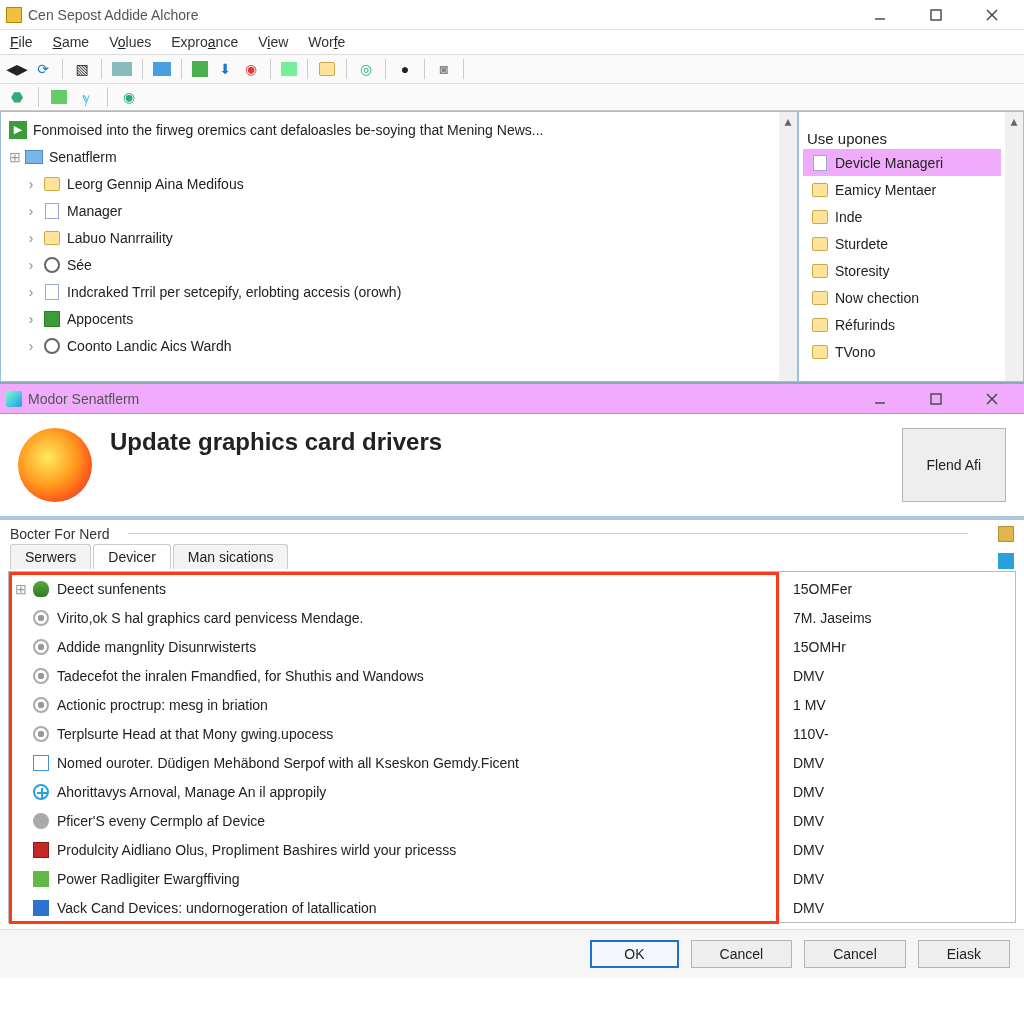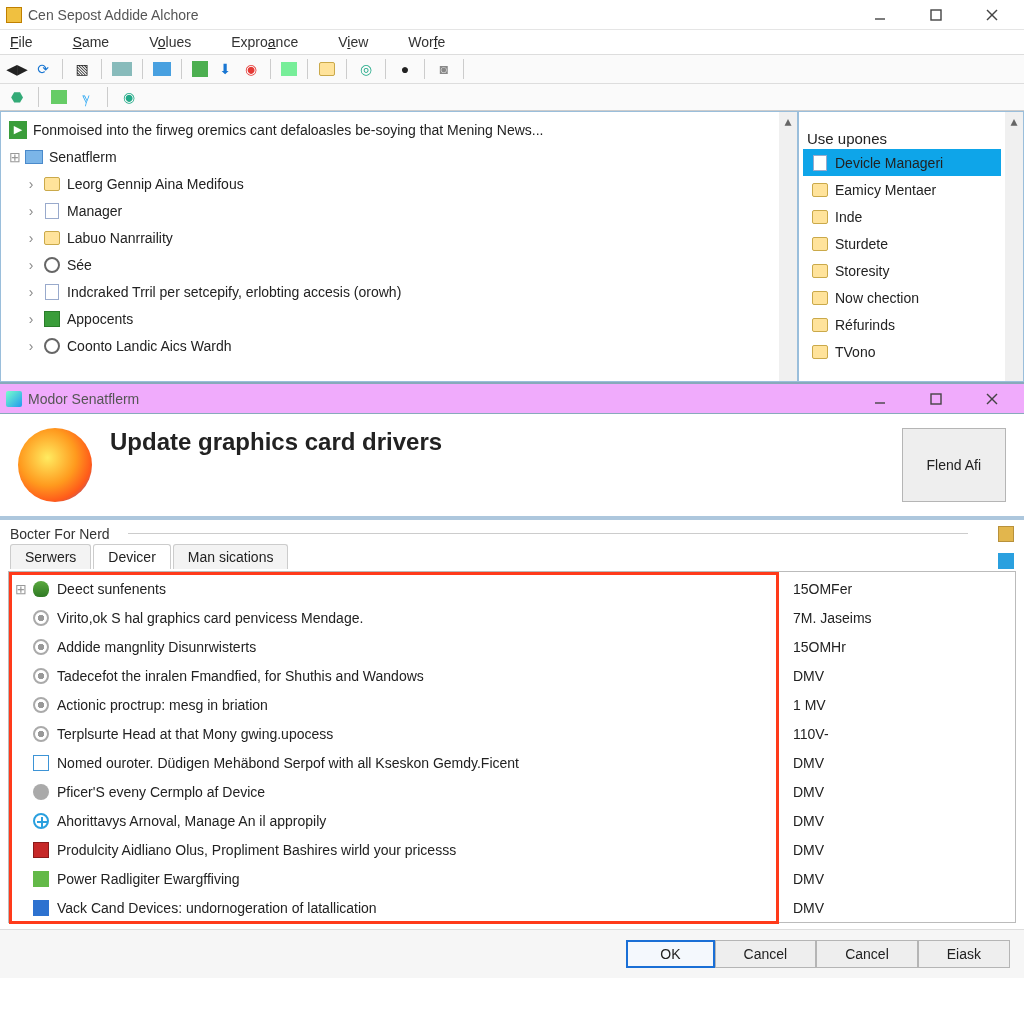--- a/index.html
+++ b/index.html
@@ -3,21 +3,21 @@
 <meta charset="utf-8">
 <style>
 *{box-sizing:border-box;margin:0;padding:0;font-family:"Segoe UI",Tahoma,sans-serif;font-size:14px;color:#222}
 body{background:#fff;width:1024px;height:1024px;overflow:hidden}
 .titlebar{display:flex;align-items:center;height:30px;background:#fff;border-bottom:1px solid #e5e5e5;padding:0 6px}
 .titlebar .icn{width:16px;height:16px;background:#f0c040;border:1px solid #c08000;margin-right:6px}
 .titlebar .ttl{flex:1;color:#555}
 .winbtns{display:flex;gap:20px;padding-right:8px}
 .winbtn{width:36px;height:22px;display:flex;align-items:center;justify-content:center;color:#555}
 .winbtn svg{width:12px;height:12px;stroke:#444;stroke-width:1.4;fill:none}
-.menubar{display:flex;gap:40px;padding:4px 10px;border-bottom:1px solid #ddd}
+.menubar{display:flex;gap:20px;padding:4px 10px;border-bottom:1px solid #ddd}
 .menubar span{color:#333}
 .menubar span u{text-decoration:underline}
 .toolbar{display:flex;align-items:center;gap:8px;padding:4px 8px;border-bottom:1px solid #ddd;background:#fafafa}
 .toolbar2{display:flex;align-items:center;gap:10px;padding:3px 8px;border-bottom:1px solid #ccc;background:#fafafa}
 .tb-icn{width:18px;height:18px;display:inline-flex;align-items:center;justify-content:center}
 .tb-sep{width:1px;height:20px;background:#ccc;margin:0 2px}
 .main-split{display:flex;height:272px;border-bottom:1px solid #8ab;}
 .left-pane{flex:1;border:1px solid #9abedb;background:#fff;display:flex;position:relative}
 .left-content{flex:1;padding:4px 6px;overflow:hidden}
 .right-pane{width:226px;border:1px solid #9abedb;background:#fff;display:flex;position:relative}
@@ -25,21 +25,21 @@
 .vscroll{width:18px;background:#f0f0f0;display:flex;flex-direction:column;align-items:center}
 .vscroll .arr{width:100%;height:18px;display:flex;align-items:center;justify-content:center;color:#666}
 .tree-row{display:flex;align-items:center;gap:6px;height:27px;padding-left:2px}
 .tree-row .ch{color:#888;width:12px;text-align:center}
 .tree-row .exp{color:#999;width:10px}
 .folder{width:16px;height:14px;background:#ffe39b;border:1px solid #caa94a;border-radius:2px;display:inline-block}
 .fileico{width:14px;height:16px;background:#fff;border:1px solid #9ac;display:inline-block}
 .appico{width:16px;height:16px;background:#3a9d3a;border:1px solid #2a7d2a;display:inline-block}
 .gearico{width:16px;height:16px;border:2px solid #666;border-radius:50%;display:inline-block}
 .rp-item{display:flex;align-items:center;gap:6px;height:27px;padding-left:8px}
-.rp-item.sel{background:#0ea5e9}
+.rp-item.sel{background:#f0abfc}
 .hdr{font-size:15px;padding:2px 4px}
 
 .win2{border-top:1px solid #8ab}
 .win2 .titlebar{background:#f0abfc;border-bottom:1px solid #8ab}
 .win2 .titleicn{width:16px;height:16px;background:linear-gradient(135deg,#7fc,#29e);margin-right:6px;border-radius:2px}
 .hero{display:flex;padding:14px 18px;gap:18px;border-bottom:4px solid #adc7dd}
 .fflogo{width:74px;height:74px;border-radius:50%;background:radial-gradient(circle at 40% 40%,#ffeb60,#ff9a1e 45%,#ff5a1a 70%,#3a5cff 100%);position:relative}
 .hero h1{font-size:24px;font-weight:700}
 .flend{margin-left:auto;padding:8px 24px;background:#eeeeee;border:1px solid #b5b5b5}
 .group-lbl{padding:6px 10px 0 10px;color:#333}
@@ -58,21 +58,21 @@
 .mic.doc{background:#fff;border:1px solid #3d94d6}
 .mic.plus{border-radius:50%;background:#fff;border:2px solid #2aa0df;position:relative}
 .mic.plus::before,.mic.plus::after{content:"";position:absolute;background:#2aa0df}
 .mic.plus::before{left:6px;top:2px;width:2px;height:10px}
 .mic.plus::after{top:6px;left:2px;width:10px;height:2px}
 .mic.info{border-radius:50%;background:#aaa}
 .mic.red{background:#c62828;border:1px solid #8a1a1a}
 .mic.green{background:#63b948}
 .mic.bluebox{background:#2d72d0}
 .mic.tree{background:linear-gradient(#5aa93e,#2f7a24);border-radius:50% 50% 40% 40%}
-.btnbar{display:flex;justify-content:flex-end;padding:10px 14px;background:#f6f6f6;border-top:1px solid #ddd;margin-top:6px}
+.btnbar{display:flex;justify-content:flex-end;gap:12px;padding:10px 14px;background:#f6f6f6;border-top:1px solid #ddd;margin-top:6px}
 .btn{padding:5px 28px;background:#eeeeee;border:1px solid #b5b5b5}
 .btn.primary{border:2px solid #1a6fd6;background:#f4f8fd;padding:4px 32px}
 .righticon{margin-left:auto;width:16px;height:16px;background:#e2b64d;border:1px solid #b8913b}
 </style>
 </head>
 <body>
 
 <div class="titlebar">
   <span class="icn"></span>
   <span class="ttl">Cen Sepost Addide Alchore</span>
@@ -346,27 +346,27 @@
       <span class="mic gear2"></span>
       <span>Terplsurte Head at that Mony gwing.upocess</span>
     </div>
         <div class="lrow">
       <span style="width:10px"></span>
       <span class="mic doc"></span>
       <span>Nomed ouroter. Düdigen Mehäbond Serpof with all Kseskon Gemdy.Ficent</span>
     </div>
         <div class="lrow">
       <span style="width:10px"></span>
+      <span class="mic plus"></span>
+      <span>Ahorittavys Arnoval, Manage An il appropily</span>
+    </div>
+        <div class="lrow">
+      <span style="width:10px"></span>
       <span class="mic info"></span>
       <span>Pficer'S eveny Cermplo af Device</span>
-    </div>
-        <div class="lrow">
-      <span style="width:10px"></span>
-      <span class="mic plus"></span>
-      <span>Ahorittavys Arnoval, Manage An il appropily</span>
     </div>
         <div class="lrow">
       <span style="width:10px"></span>
       <span class="mic red"></span>
       <span>Produlcity Aidliano Olus, Propliment Bashires wirld your pricesss</span>
     </div>
         <div class="lrow">
       <span style="width:10px"></span>
       <span class="mic green"></span>
       <span>Power Radligiter Ewargffiving</span>

